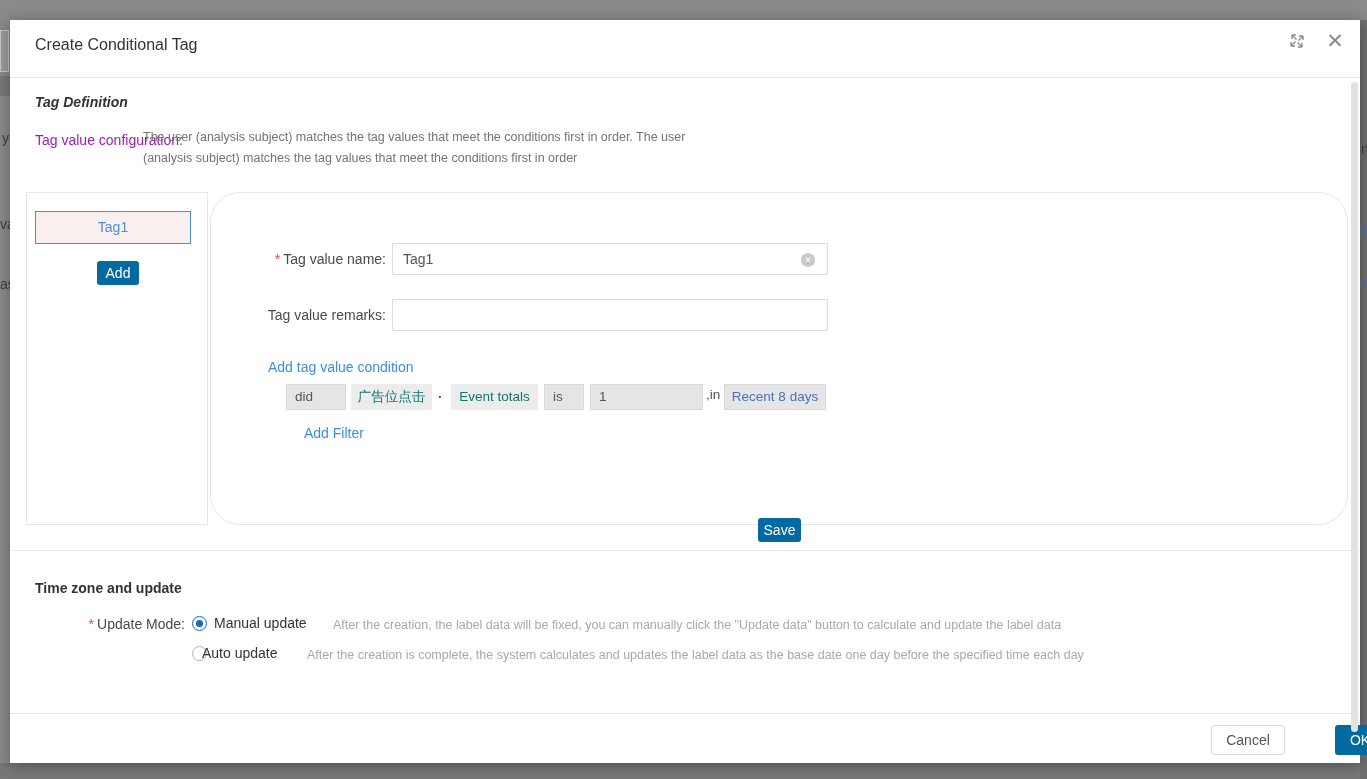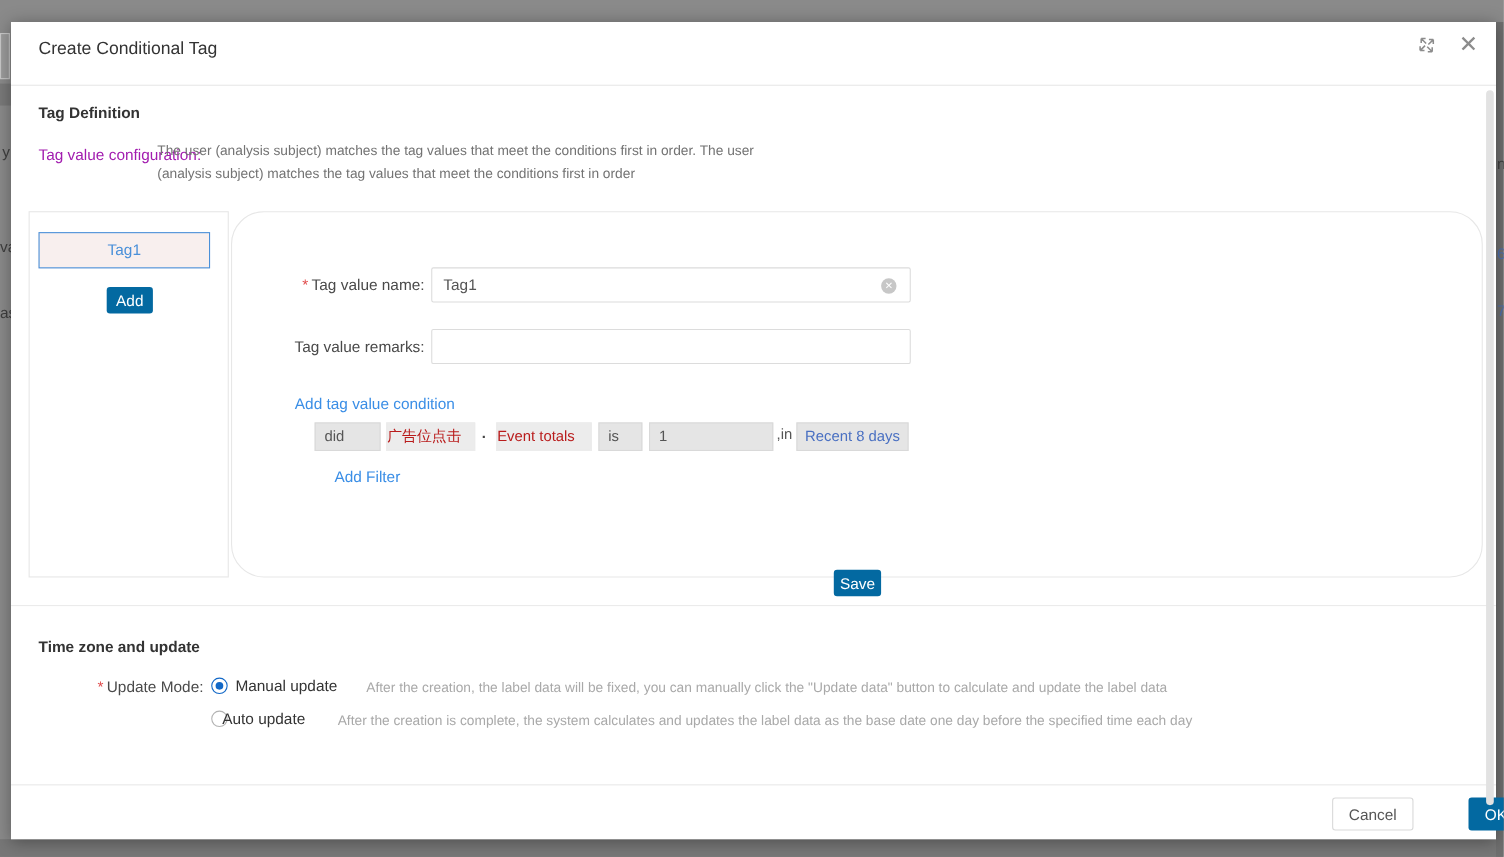--- a/index.html
+++ b/index.html
@@ -48,21 +48,21 @@
                border:1px solid #dcdcdc; border-radius:2px; padding:0 28px 0 10px;
                font-size:14px; color:#555; font-family:"Liberation Sans",sans-serif; outline:none; }
   .clear-ic { position:absolute; left:590px; top:60px; width:14px; height:14px; border-radius:50%;
               background:#c7c7c7; color:#fff; font-size:9px; line-height:14px; text-align:center; cursor:pointer; }
 
   .link { position:absolute; font-size:14px; color:#3a8ee6; cursor:pointer; }
 
   .cond-row { position:absolute; top:191px; left:0; height:26px; font-size:13.5px; }
   .cond-box, .cond-chip { position:absolute; top:0; height:26px; line-height:24px; cursor:pointer; }
   .cond-box  { border:1px solid #d9d9d9; background:#e5e5e5; color:#555; padding-left:8px; }
-  .cond-chip { background:#ececec; color:#b91c1c; border:1px solid #ececec; }
+  .cond-chip { background:#ececec; color:#0f766e; text-align:center; border:1px solid #ececec; }
   .cond-sep  { position:absolute; top:2px; color:#444; font-weight:bold; }
   .cond-plain{ position:absolute; top:3px; color:#555; font-size:13.5px; }
   .blue-text { color:#4a70c2 !important; text-align:center; padding-left:0 !important; }
 
   .save-btn { position:absolute; left:748px; top:498px; width:43px; height:24px; z-index:3; }
   .mid-divider { position:absolute; left:0; top:530px; width:1350px; height:1px; background:#ebebeb; }
 
   .radio { position:absolute; width:15px; height:15px; border-radius:50%; border:1px solid #b3b3b3;
            background:#fff; cursor:pointer; }
   .radio.checked { border:1px solid #1268c7; }
@@ -103,21 +103,21 @@
     <svg width="18" height="18" viewBox="0 0 18 18" fill="none" stroke="#8c8c8c" stroke-width="1.4">
       <path d="M11 4 L15 4 M15 4 L15 8 M15 4 L10.5 8.5"></path>
       <path d="M7 14 L3 14 M3 14 L3 10 M3 14 L7.5 9.5"></path>
       <path d="M4 7 L4 3 M4 3 L8 3 M4 3 L8.5 7.5"></path>
       <path d="M14 11 L14 15 M14 15 L10 15 M14 15 L9.5 10.5"></path>
     </svg>
   </div>
   <div class="win-icon close">✕</div>
   <div class="hdr-divider"></div>
 
-  <div class="sec-heading" style="top:74px;">Tag Definition</div>
+  <div class="sec-heading" style="top:74px;font-style:italic;">Tag Definition</div>
   <div class="cfg-label">Tag value configuration:</div>
   <div class="cfg-desc" style="top:110px;">The user (analysis subject) matches the tag values that meet the conditions first in order. The user</div>
   <div class="cfg-desc" style="top:131px;">(analysis subject) matches the tag values that meet the conditions first in order</div>
 
   <div class="panel left">
     <div class="tag-item">Tag1</div>
     <button class="btn-blue add-btn">Add</button>
   </div>
 
   <div class="panel right">

